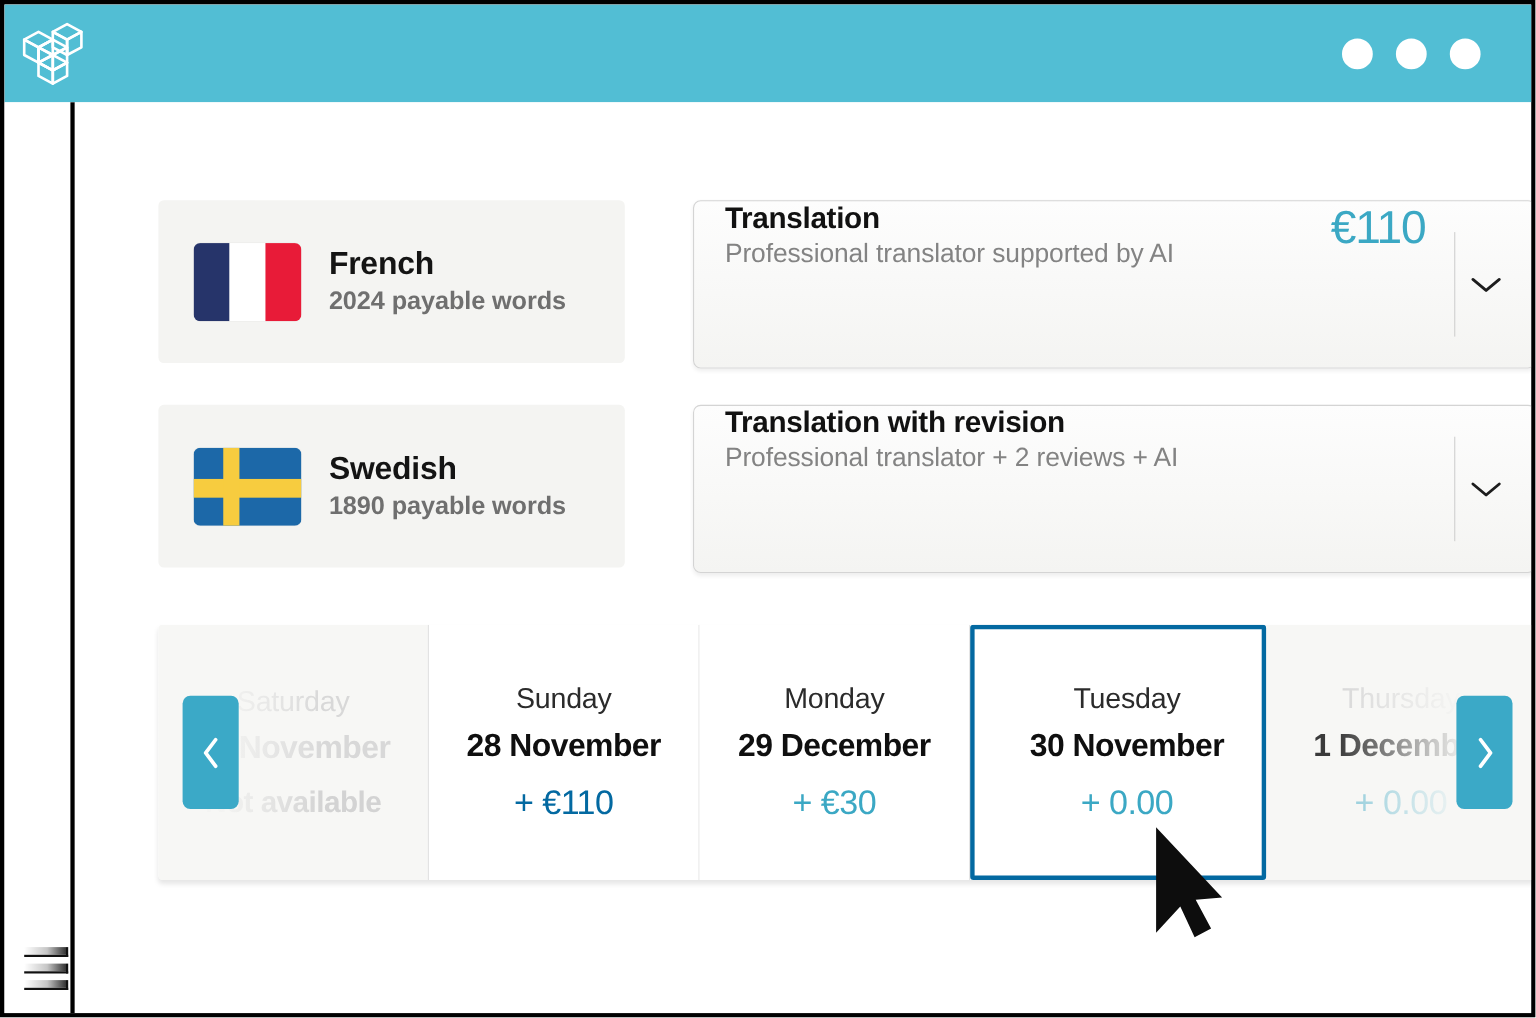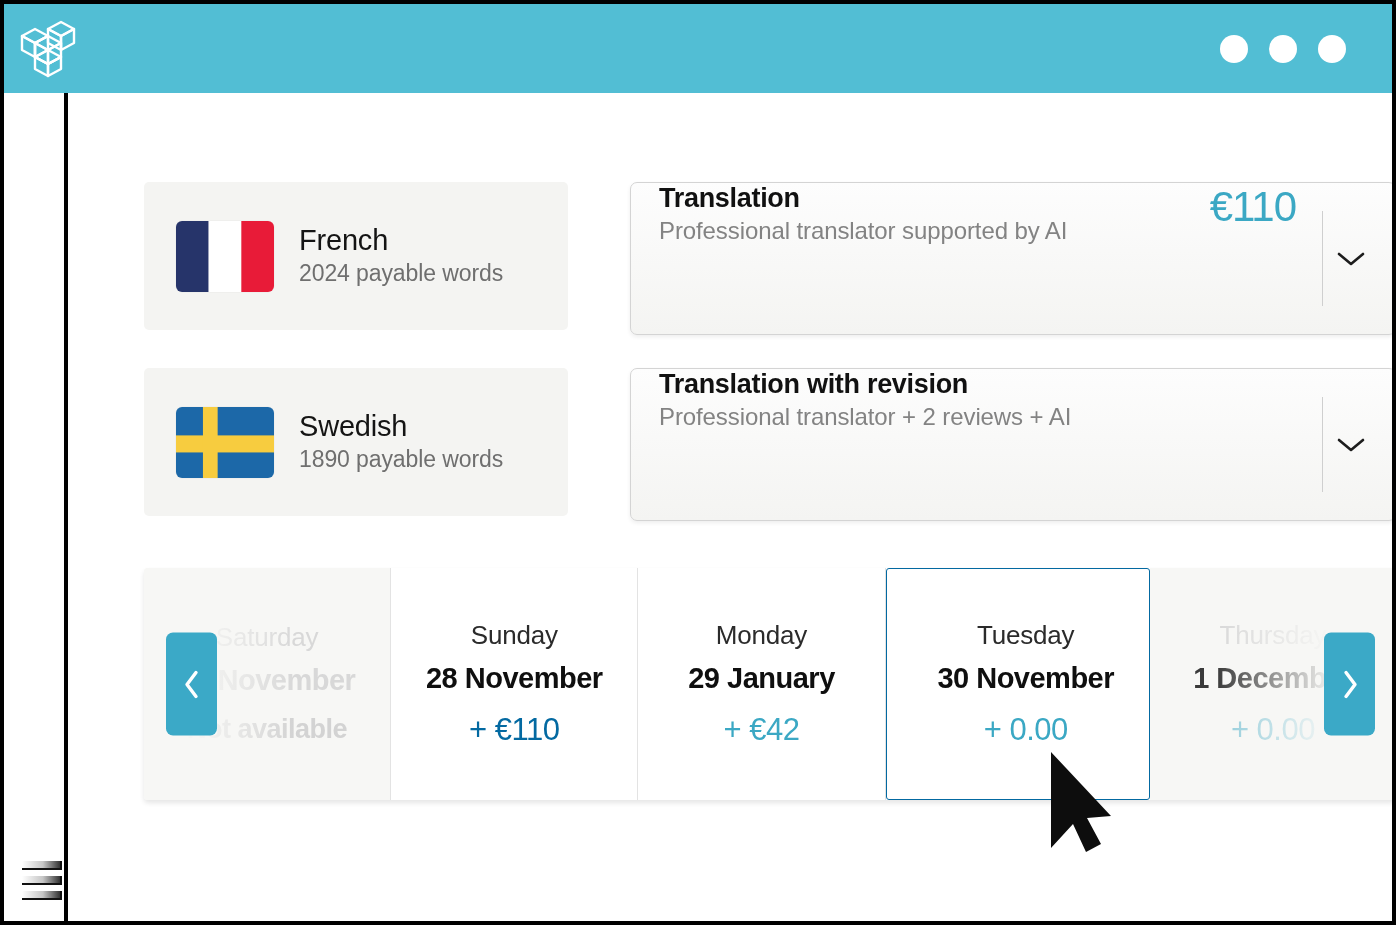--- a/index.html
+++ b/index.html
@@ -122,20 +122,21 @@
     height: 71px;
     border-radius: 6px;
     overflow: hidden;
     flex: 0 0 auto;
     display: block;
     box-shadow: 0 0 0 0.5px rgba(0,0,0,0.04);
   }
   .lang-text {
     margin-left: 25px;
     min-width: 0;
+    font-weight: bold;
   }
   .lang-name {
     font-size: 29px;
     color: #141414;
     line-height: 1.12;
     letter-spacing: -0.2px;
   }
   .lang-words {
     font-size: 23px;
     color: #6f6f6f;
@@ -256,21 +257,21 @@
   }
   .day-price.teal { color: #3ba8c4; }
   .day-price.red  { color: #0369a1; }
   .day-price.na   { font-size: 27px; color: #d3d3d3; font-weight: bold; margin-top: 18px; }
 
   .day-cell.muted .day-weekday { color: #d8d8d8; }
   .day-cell.muted .day-date    { color: #d8d8d8; }
 
   .day-cell.selected {
     background: #ffffff;
-    border: 1px solid #0369a1;
+    border: 4px solid #0369a1;
     border-radius: 3px;
     z-index: 3;
     padding-left: 16px;
   }
 
   
   .fade-right::after {
     content: "";
     position: absolute;
     right: 0; top: 0; bottom: 0;
@@ -428,22 +429,22 @@
         </div>
 
         <div class="day-cell">
           <div class="day-weekday">Sunday</div>
           <div class="day-date">28 November</div>
           <div class="day-price red">+ €110</div>
         </div>
 
         <div class="day-cell">
           <div class="day-weekday">Monday</div>
-          <div class="day-date">29 January</div>
-          <div class="day-price teal">+ €42</div>
+          <div class="day-date">29 December</div>
+          <div class="day-price teal">+ €30</div>
         </div>
 
         <div class="day-cell selected">
           <div class="day-weekday">Tuesday</div>
           <div class="day-date">30 November</div>
           <div class="day-price teal">+ 0.00</div>
         </div>
 
         <div class="day-cell muted fade-right">
           <div class="day-weekday">Thursday</div>

